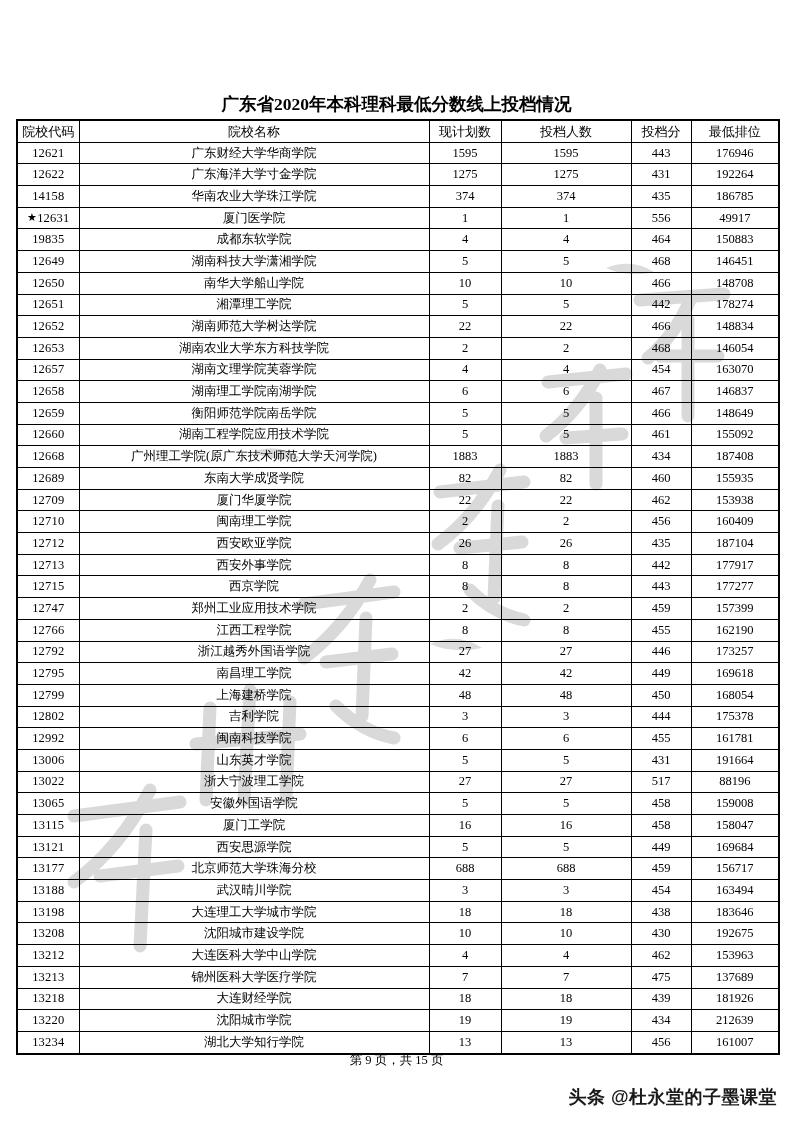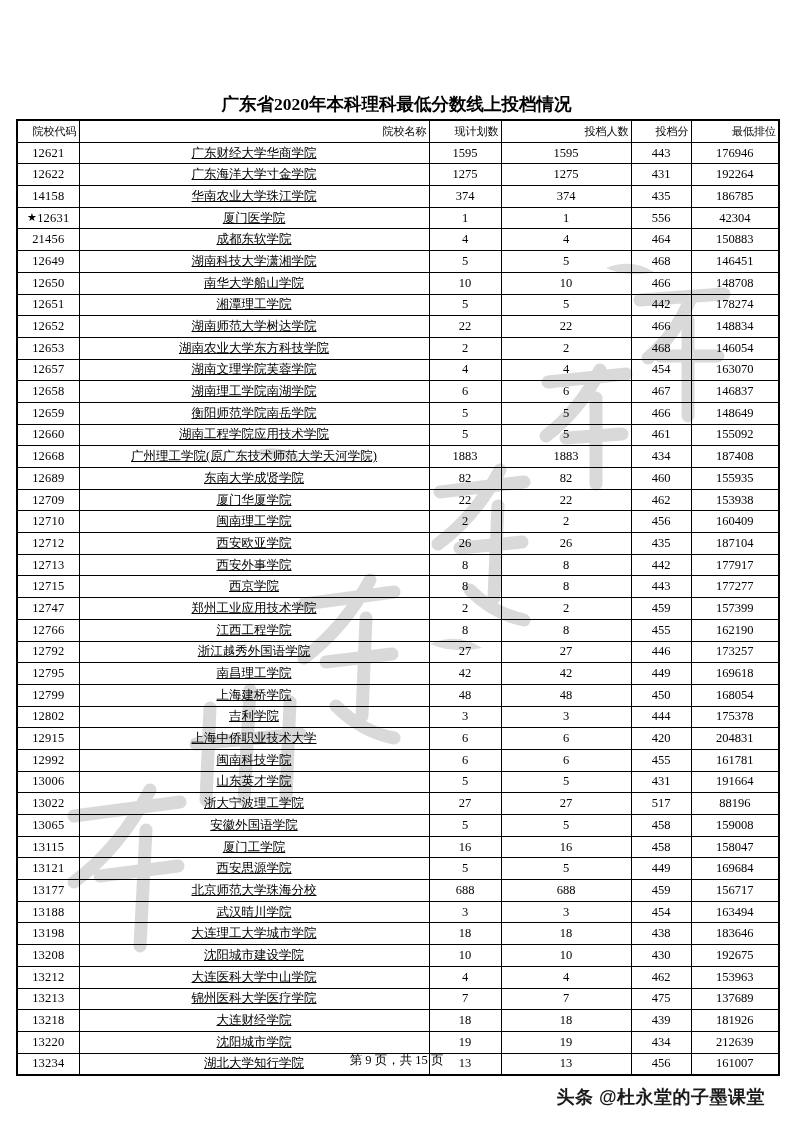--- a/index.html
+++ b/index.html
@@ -75,35 +75,34 @@
     padding: 0 2px;
     text-align: center;
     vertical-align: middle;
     font-weight: normal;
     font-family: "Liberation Serif", "DejaVu Serif", serif;
     background: transparent;
     white-space: nowrap;
     overflow: hidden;
   }
   table.score-table thead th {
-    font-size: 11px;
-    text-align: right;
+    font-size: 13px;
   }
   
   table.score-table {
     border: 2px solid #000;
   }
   .col-code   { width: 62px; }
   .col-name   { width: 350px; }
   .col-plan   { width: 72px; }
   .col-count  { width: 130px; }
   .col-score  { width: 60px; }
   .col-rank   { width: 88px; }
 
-  td.cell-name { font-size: 13px; text-decoration: underline; }
+  td.cell-name { font-size: 13px; }
   td.cell-code { font-size: 12.5px; letter-spacing: 0.2px; }
   td.cell-num  { font-size: 12.5px; }
 
   .star {
     font-size: 11px;
     line-height: 1;
     vertical-align: 1px;
     margin-right: 0px;
   }
 
@@ -113,21 +112,21 @@
     left: 0;
     top: 1052px;
     width: 793px;
     text-align: center;
     font-size: 12.5px;
     font-family: "Liberation Serif", "DejaVu Serif", serif;
     z-index: 10;
   }
   .brand {
     position: absolute;
-    right: 28px;
+    right: 16px;
     top: 1085px;
     font-size: 18px;
     font-weight: bold;
     font-family: "Liberation Sans", "DejaVu Sans", sans-serif;
     color: #1a1a1a;
     letter-spacing: 0.5px;
     z-index: 10;
   }
   .brand .at {
     font-weight: bold;
@@ -228,24 +227,24 @@
             <td class="cell-num">374</td>
             <td class="cell-num">435</td>
             <td class="cell-num">186785</td>
           </tr>
           <tr>
             <td class="cell-code"><span class="star">★</span>12631</td>
             <td class="cell-name">厦门医学院</td>
             <td class="cell-num">1</td>
             <td class="cell-num">1</td>
             <td class="cell-num">556</td>
-            <td class="cell-num">42304</td>
-          </tr>
-          <tr>
-            <td class="cell-code">21456</td>
+            <td class="cell-num">49917</td>
+          </tr>
+          <tr>
+            <td class="cell-code">19835</td>
             <td class="cell-name">成都东软学院</td>
             <td class="cell-num">4</td>
             <td class="cell-num">4</td>
             <td class="cell-num">464</td>
             <td class="cell-num">150883</td>
           </tr>
           <tr>
             <td class="cell-code">12649</td>
             <td class="cell-name">湖南科技大学潇湘学院</td>
             <td class="cell-num">5</td>
@@ -415,28 +414,20 @@
           </tr>
           <tr>
             <td class="cell-code">12802</td>
             <td class="cell-name">吉利学院</td>
             <td class="cell-num">3</td>
             <td class="cell-num">3</td>
             <td class="cell-num">444</td>
             <td class="cell-num">175378</td>
           </tr>
           <tr>
-            <td class="cell-code">12915</td>
-            <td class="cell-name">上海中侨职业技术大学</td>
-            <td class="cell-num">6</td>
-            <td class="cell-num">6</td>
-            <td class="cell-num">420</td>
-            <td class="cell-num">204831</td>
-          </tr>
-          <tr>
             <td class="cell-code">12992</td>
             <td class="cell-name">闽南科技学院</td>
             <td class="cell-num">6</td>
             <td class="cell-num">6</td>
             <td class="cell-num">455</td>
             <td class="cell-num">161781</td>
           </tr>
           <tr>
             <td class="cell-code">13006</td>
             <td class="cell-name">山东英才学院</td>

